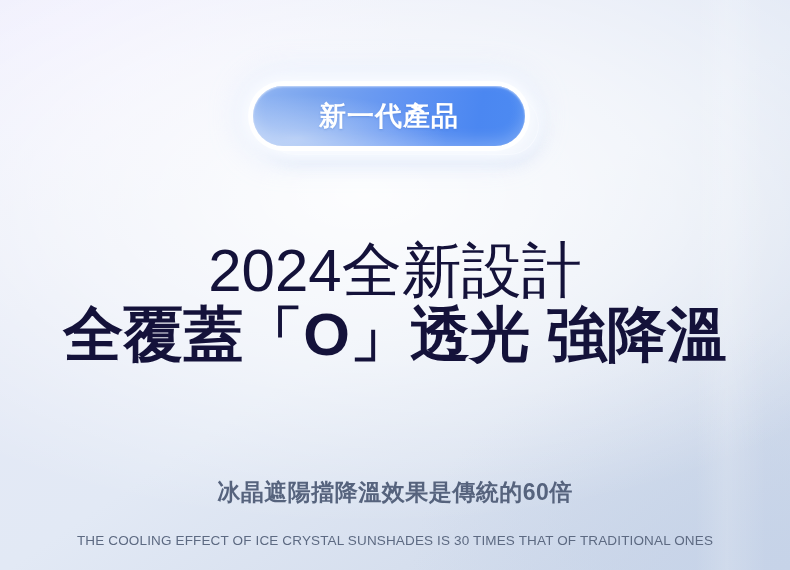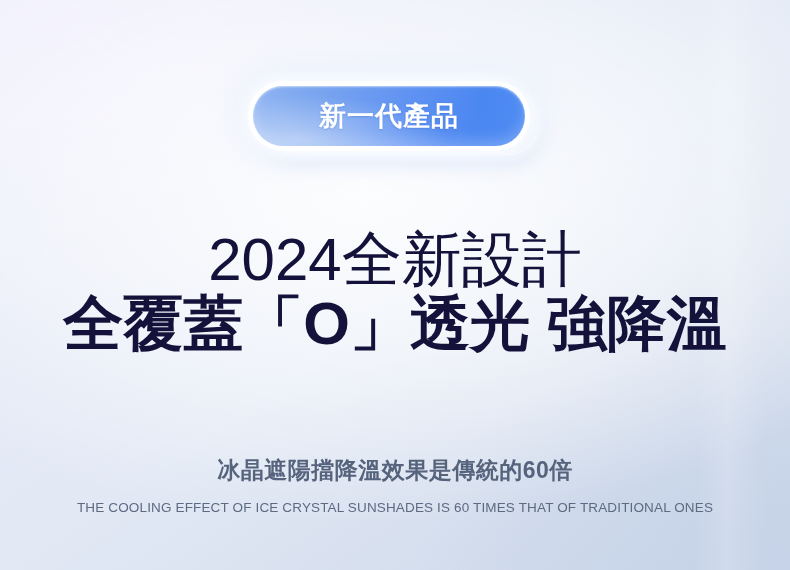--- a/index.html
+++ b/index.html
@@ -42,20 +42,21 @@
   }
 
   .content {
     position: relative;
     z-index: 2;
     width: 100%;
     height: 100%;
     display: flex;
     flex-direction: column;
     align-items: center;
+    gap: 11px;
   }
 
   
   .badge-wrap {
     position: relative;
     margin-top: 86px;
     width: 284px;
     height: 70px;
   }
 
@@ -172,16 +173,16 @@
       </div>
     </div>
 
     <div class="headline">
       <div class="headline-line-1">2024全新設計</div>
       <div class="headline-line-2">全覆蓋「O」透光 強降溫</div>
     </div>
 
     <div class="subtitle">冰晶遮陽擋降溫效果是傳統的60倍</div>
 
-    <div class="subtitle-en">THE COOLING EFFECT OF ICE CRYSTAL SUNSHADES IS 60 TIMES THAT OF TRADITIONAL ONES</div>
+    <div class="subtitle-en">THE COOLING EFFECT OF ICE CRYSTAL SUNSHADES IS 30 TIMES THAT OF TRADITIONAL ONES</div>
 
   </div>
 </div>
 
 </body></html>

